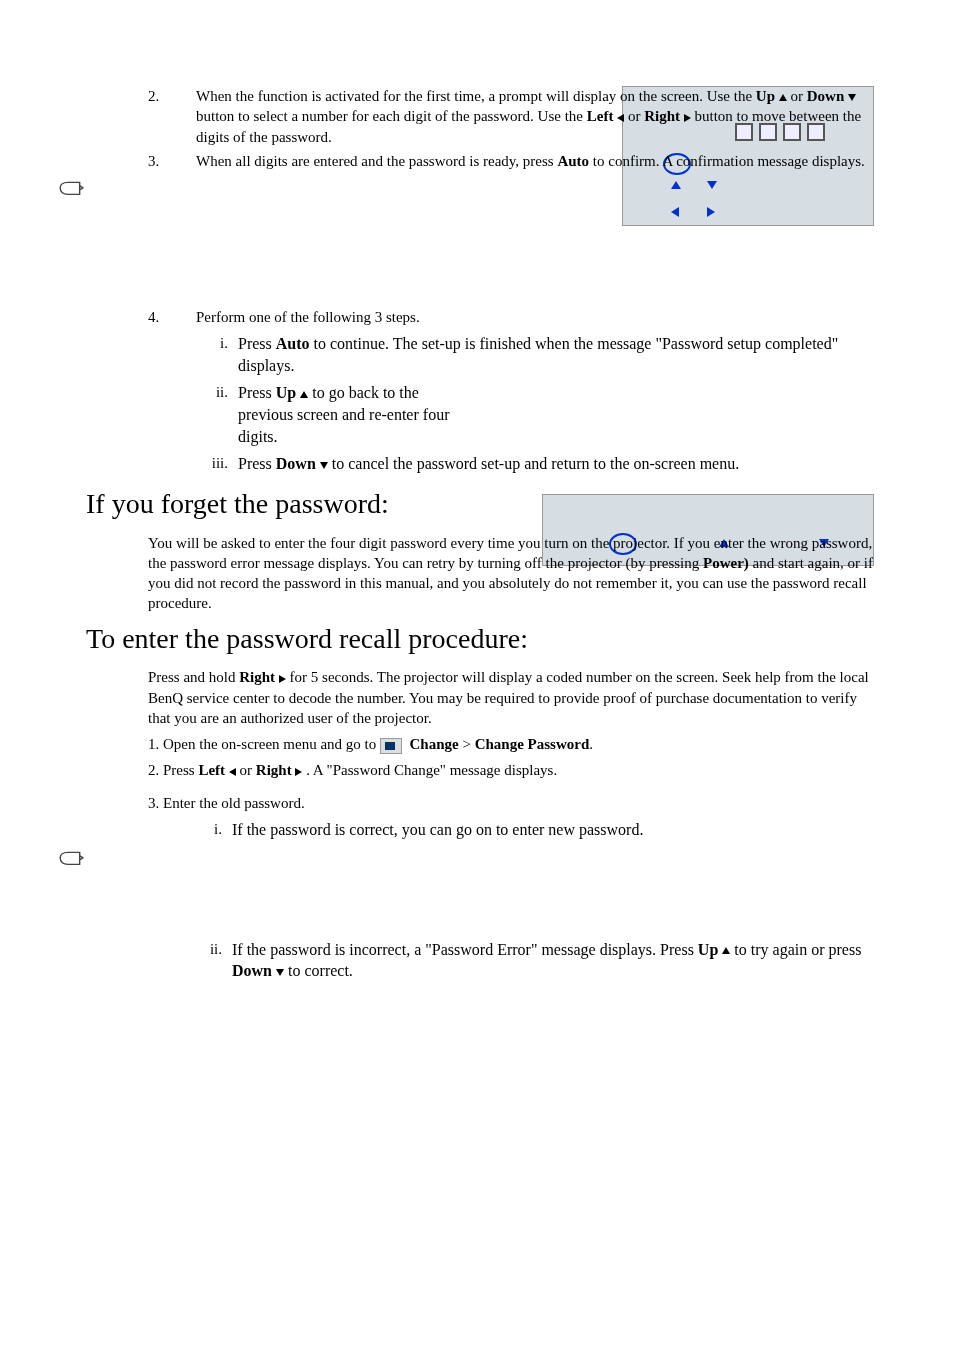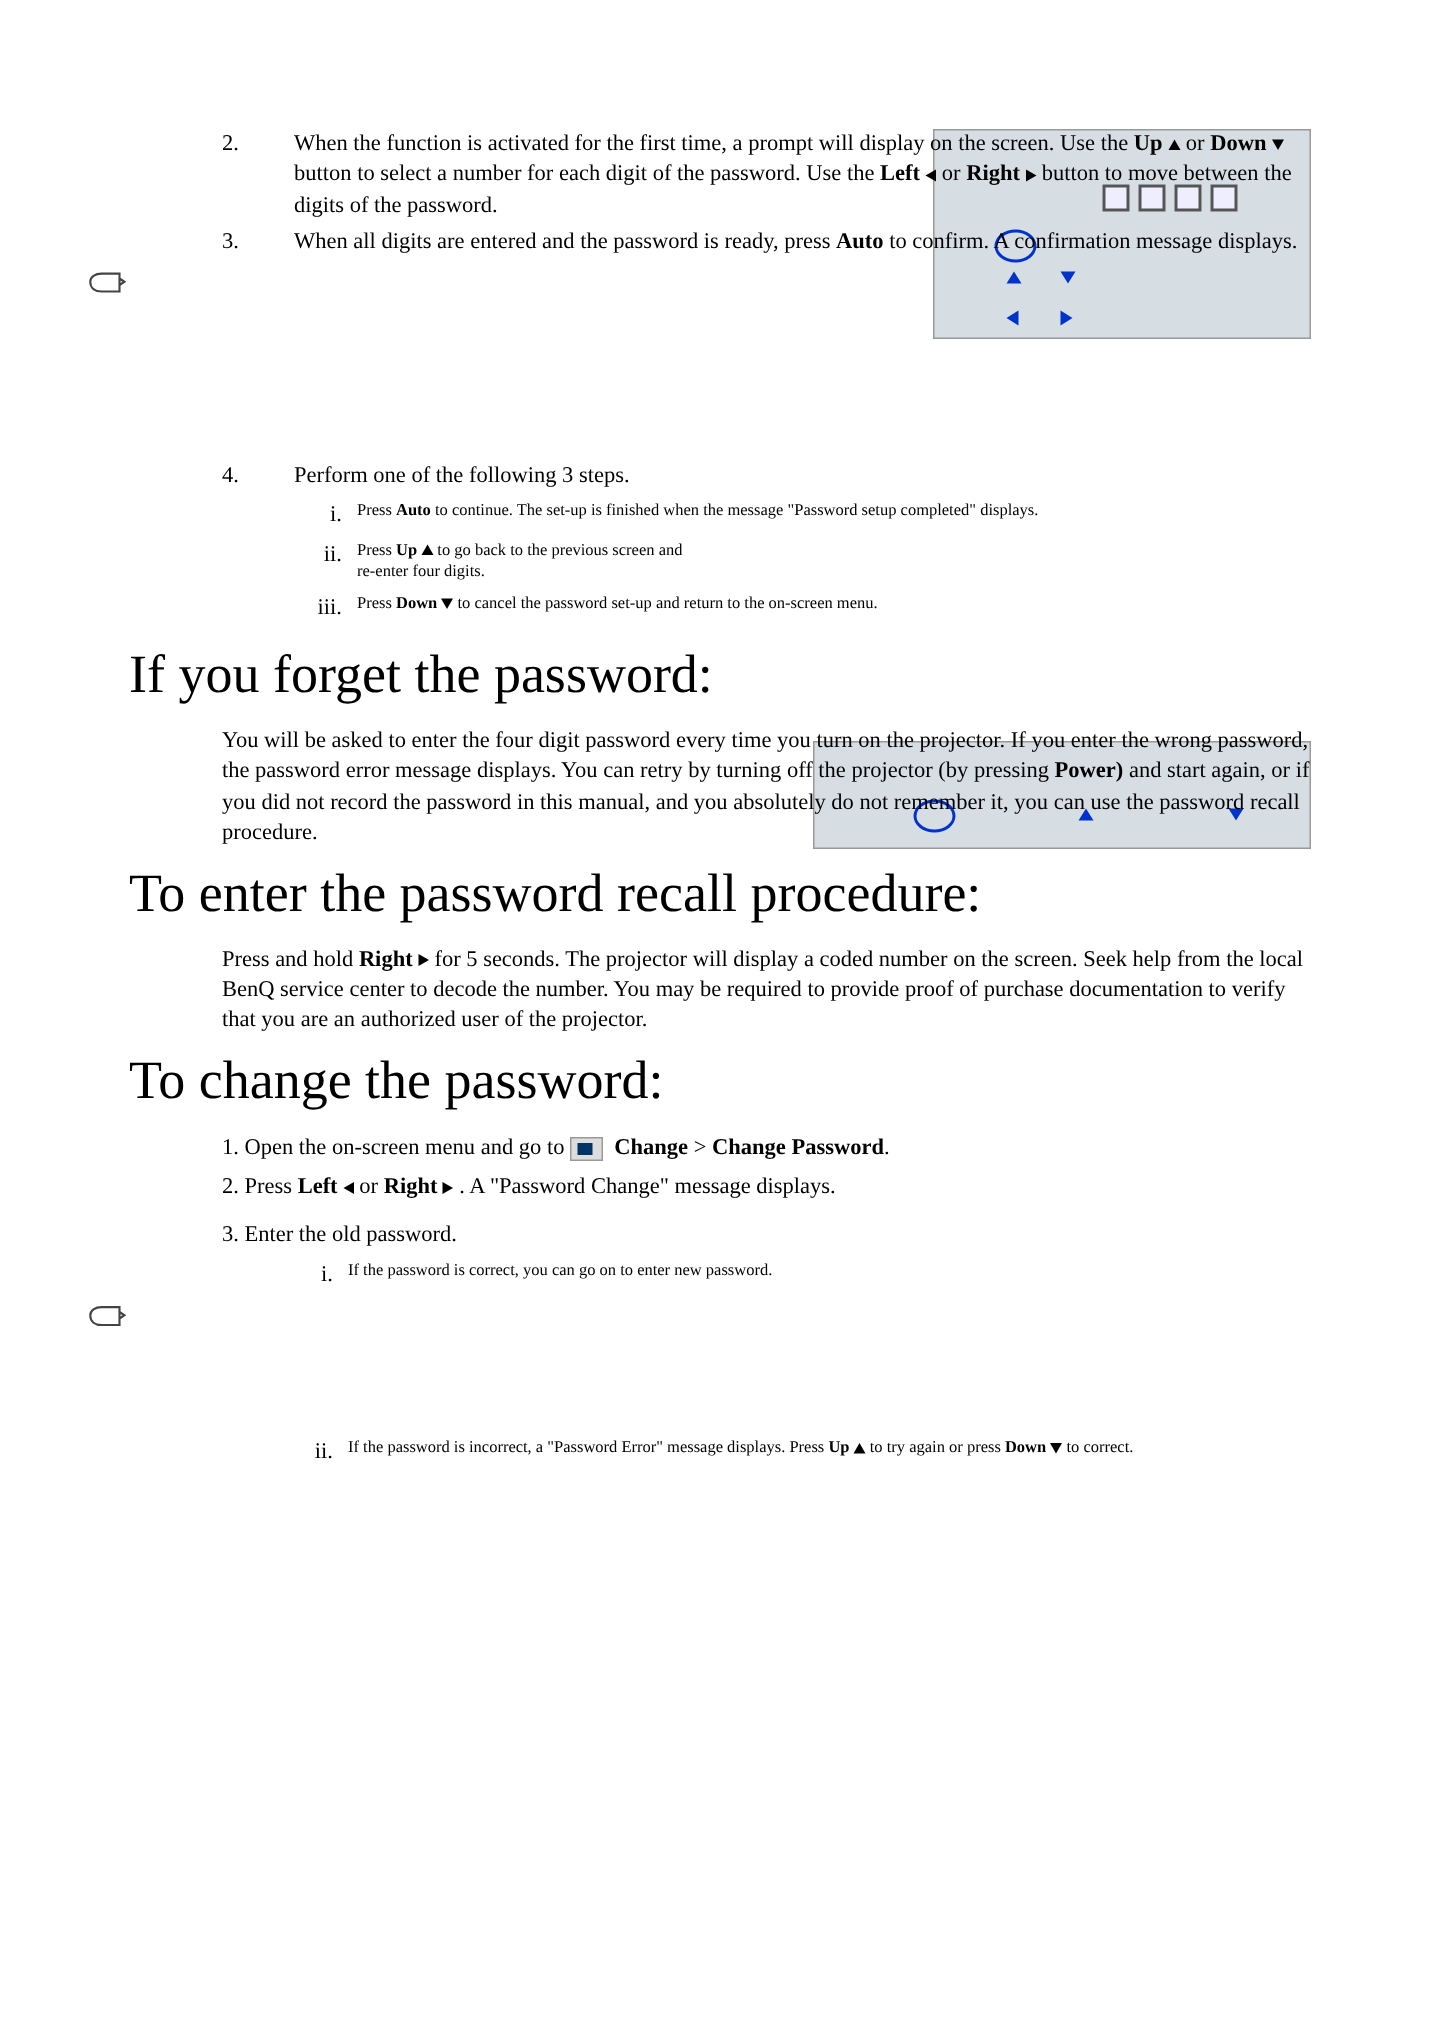--- a/index.html
+++ b/index.html
@@ -13,24 +13,24 @@
     padding: 86px 80px 60px 100px;
     line-height: 1.35;
   }
   .ol { list-style: none; }
   .li-num { display: flex; margin-bottom: 4px; }
   .num { width: 48px; flex-shrink: 0; font-size: 15px; }
   .li-body { flex: 1; font-size: 15px; }
   .sub-ol { list-style: none; margin-top: 6px; }
   .sub-li { display: flex; margin-bottom: 6px; }
   .sub-num { width: 32px; text-align: right; margin-right: 10px; flex-shrink: 0; font-size: 15px; }
-  .sub-body { flex: 1; font-size: 11px; }
+  .sub-body { flex: 1; font-size: 16px; }
   b { font-weight: bold; }
   h2 {
-    font-size: 36px;
+    font-size: 28px;
     font-weight: normal;
     margin-top: 1px;
     margin-bottom: 10px;
     margin-left: -14px;
   }
   .para { font-size: 15px; margin-bottom: 6px; }
   .note-wrap { display: flex; margin-top: 8px; margin-bottom: 8px; }
   .note-icon { width: 36px; flex-shrink: 0; margin-left: -42px; }
   .note-body { font-size: 13px; color: #444; flex: 1; }
   .arrow-up, .arrow-down, .arrow-left, .arrow-right {
@@ -156,21 +156,20 @@
 <h2>If you forget the password:</h2>
 <p class="para indent1">
   <span>You will be asked to enter the four digit password every time you turn on the projector. If you enter the wrong password, the password error message displays. You can retry by turning off the projector (by pressing </span><b>Power)</b><span> and start again, or if you did not record the password in this manual, and you absolutely do not remember it, you can use the password recall procedure.</span>
 </p>
 
 <h2>To enter the password recall procedure:</h2>
 <p class="para indent1">
   <span>Press and hold </span><b>Right</b> <span class="arrow-right"></span><span> for 5 seconds. The projector will display a coded number on the screen. Seek help from the local BenQ service center to decode the number. You may be required to provide proof of purchase documentation to verify that you are an authorized user of the projector.</span>
 </p>
 
-<h2>To change the password:</h2>
 
 <p class="para indent1">
   <span>1. Open the on-screen menu and go to </span>
   <span class="setting-icon"></span>
   &nbsp;<b>Change</b><span> &gt; </span><b>Change Password</b><span>.</span>
 </p>
 
 <p class="para indent1" style="margin-top:4px;">
   <span>2. Press </span><b>Left</b> <span class="arrow-left"></span> <span> or </span><b>Right</b> <span class="arrow-right"></span><span> . A "Password Change" message displays.</span>
 </p>

